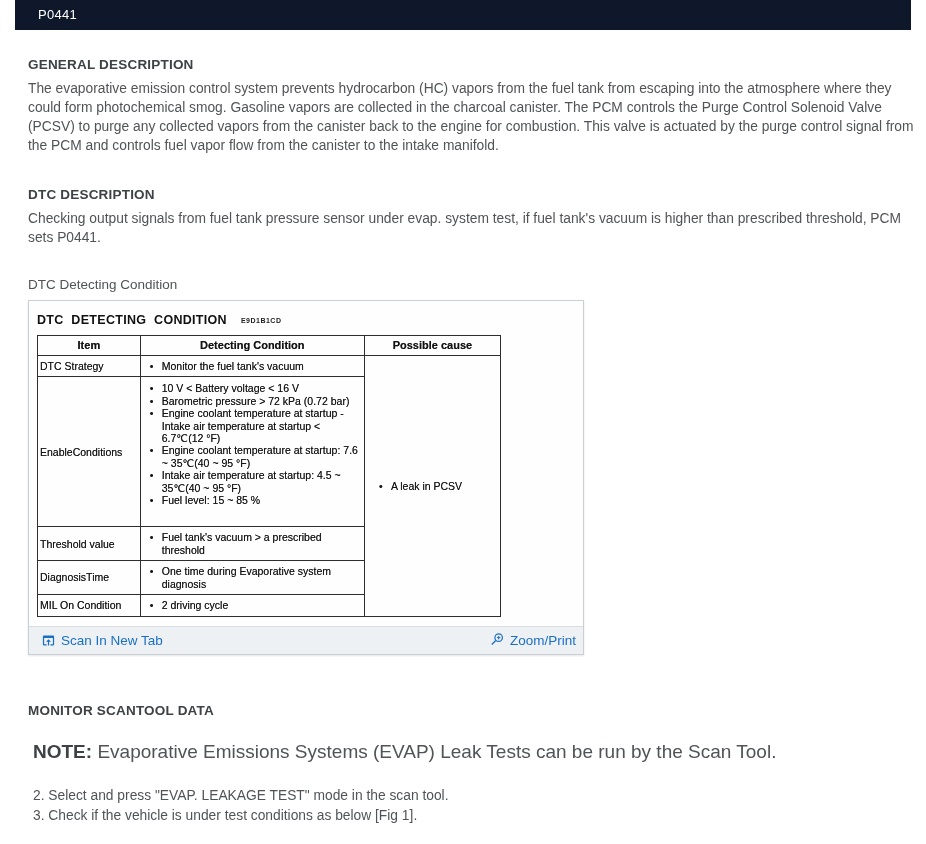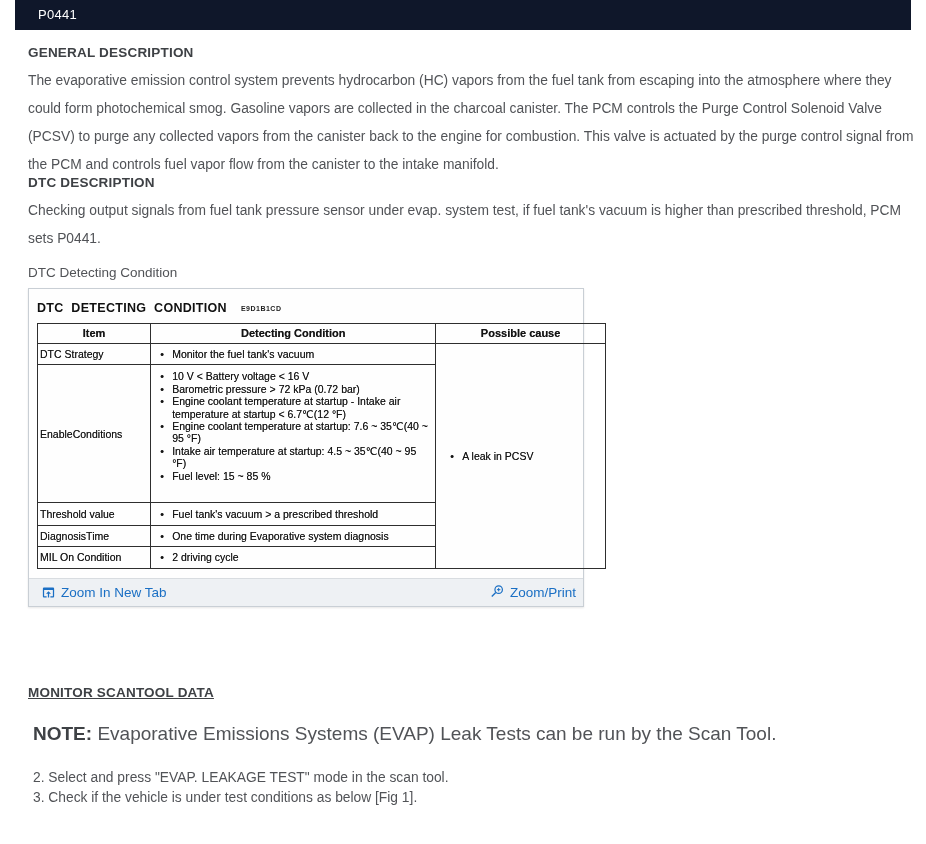--- a/index.html
+++ b/index.html
@@ -8,36 +8,36 @@
 
   
   .topbar { margin-left:15px; width:896px; height:30px; background:#0f172a;
     color:#fff; font-size:13px; line-height:30px; padding-left:23px;
     letter-spacing:.3px; }
 
   
   .content { padding-left:28px; padding-right:12px; color:#515357; }
   .doc-title { margin-top:33px; font-size:14px; font-weight:bold; color:#3e4145; letter-spacing:.2px; }
   .sec-head  { font-size:13.5px; font-weight:bold; color:#3e4145; letter-spacing:.2px; }
-  .sec-head.general { margin-top:15px; }
+  .sec-head.general { margin-top:27px; }
   .sec-head.dtc     { margin-top:26px; }
-  .para { margin-top:7px; width:886px; font-size:13.8px; line-height:28px; color:#515357; }
+  .para { margin-top:7px; width:886px; font-size:13.8px; line-height:19px; color:#515357; }
   .para.p1 { height:82px; }
   .para.p2 { height:41px; }
   .fig-caption { margin-top:27px; font-size:13.5px; color:#515357; }
 
   
   .figure-box { margin-top:8px; width:556px; border:1px solid #c9cfd5;
     box-shadow:0 1px 2px rgba(0,0,0,.10); background:#fff; }
   .scan { background:#fefefe; padding:7px 5px 9px 8px; }
   .scan-title-row { padding-top:2px; }
   .scan-title { font-size:12.5px; font-weight:bold; color:#101010; word-spacing:4px; letter-spacing:.3px; }
   .scan-code  { font-size:7px; font-weight:bold; color:#222; margin-left:14px; letter-spacing:.5px; vertical-align:1px; }
 
-  table.scan-table { border-collapse:collapse; margin-top:7px; width:569px;
+  table.scan-table { border-collapse:collapse; margin-top:7px; width:464px;
     font-size:10.5px; line-height:12.4px; color:#141414;
     text-shadow:0 0 .3px rgba(0,0,0,.65); }
   table.scan-table th, table.scan-table td { border:1px solid #2e2e2e; }
   table.scan-table th { font-size:11px; font-weight:bold; text-align:center; height:20px; }
   col.c-item  { width:108px; }
   col.c-cond  { width:272px; }
   col.c-cause { width:162px; }
   td.item-cell { text-align:left; vertical-align:middle; padding:3px 2px; }
   td.cond-cell { padding:4px 4px 4px 9px; vertical-align:middle; }
   td.cause-cell { padding:0 4px 0 14px; vertical-align:middle; }
@@ -50,21 +50,21 @@
   tr.row-MIL-On-Condition td { height:18px; }
 
   .fig-toolbar { height:28px; background:#eef1f4; border-top:1px solid #d8dce0;
     display:flex; align-items:center; justify-content:space-between;
     padding:0 7px 0 12px; }
   .tool-link { display:flex; align-items:center; gap:5px; color:#1a6fc4;
     font-size:13.5px; cursor:pointer; text-decoration:none; }
   .tool-link svg { display:block; }
 
   
-  .monitor-head { margin-top:78px;text-decoration:underline; }
+  .monitor-head { margin-top:48px; }
   .note-line { margin-top:24px; margin-left:5px; font-size:19px; line-height:20.3px; }
   .note-label { font-weight:bold; color:#3e4145; }
   .steps { margin-top:24px; margin-left:5px; font-size:13.8px; line-height:20.3px; color:#515357; }
 </style>
 </head>
 <body>
 
 <div class="topbar">
   <span>P0441</span>
 </div>
@@ -153,21 +153,21 @@
       </table>
     </div>
     <div class="fig-toolbar">
       <a class="tool-link">
         <span>
           <svg width="15" height="15" viewBox="0 0 24 24" fill="#1a6fc4">
             <path d="M19 4H5c-1.1 0-2 .9-2 2v12c0 1.1.9 2 2 2h4v-2H5V8h14v10h-4v2h4c1.1 0 2-.9 2-2V6c0-1.1-.9-2-2-2z"></path>
             <path d="M12 10l-4 4h3v6h2v-6h3l-4-4z"></path>
           </svg>
         </span>
-        <span>Zoom In New Tab</span>
+        <span>Scan In New Tab</span>
       </a>
       <a class="tool-link">
         <span>
           <svg width="16" height="16" viewBox="0 0 24 24" fill="none" stroke="#1a6fc4">
             <circle cx="14.5" cy="8.5" r="5.6" stroke-width="1.8"></circle>
             <line x1="10.2" y1="12.8" x2="4.2" y2="18.8" stroke-width="2"></line>
             <line x1="11.9" y1="8.5" x2="17.1" y2="8.5" stroke-width="1.5"></line>
             <line x1="14.5" y1="5.9" x2="14.5" y2="11.1" stroke-width="1.5"></line>
           </svg>
         </span>

